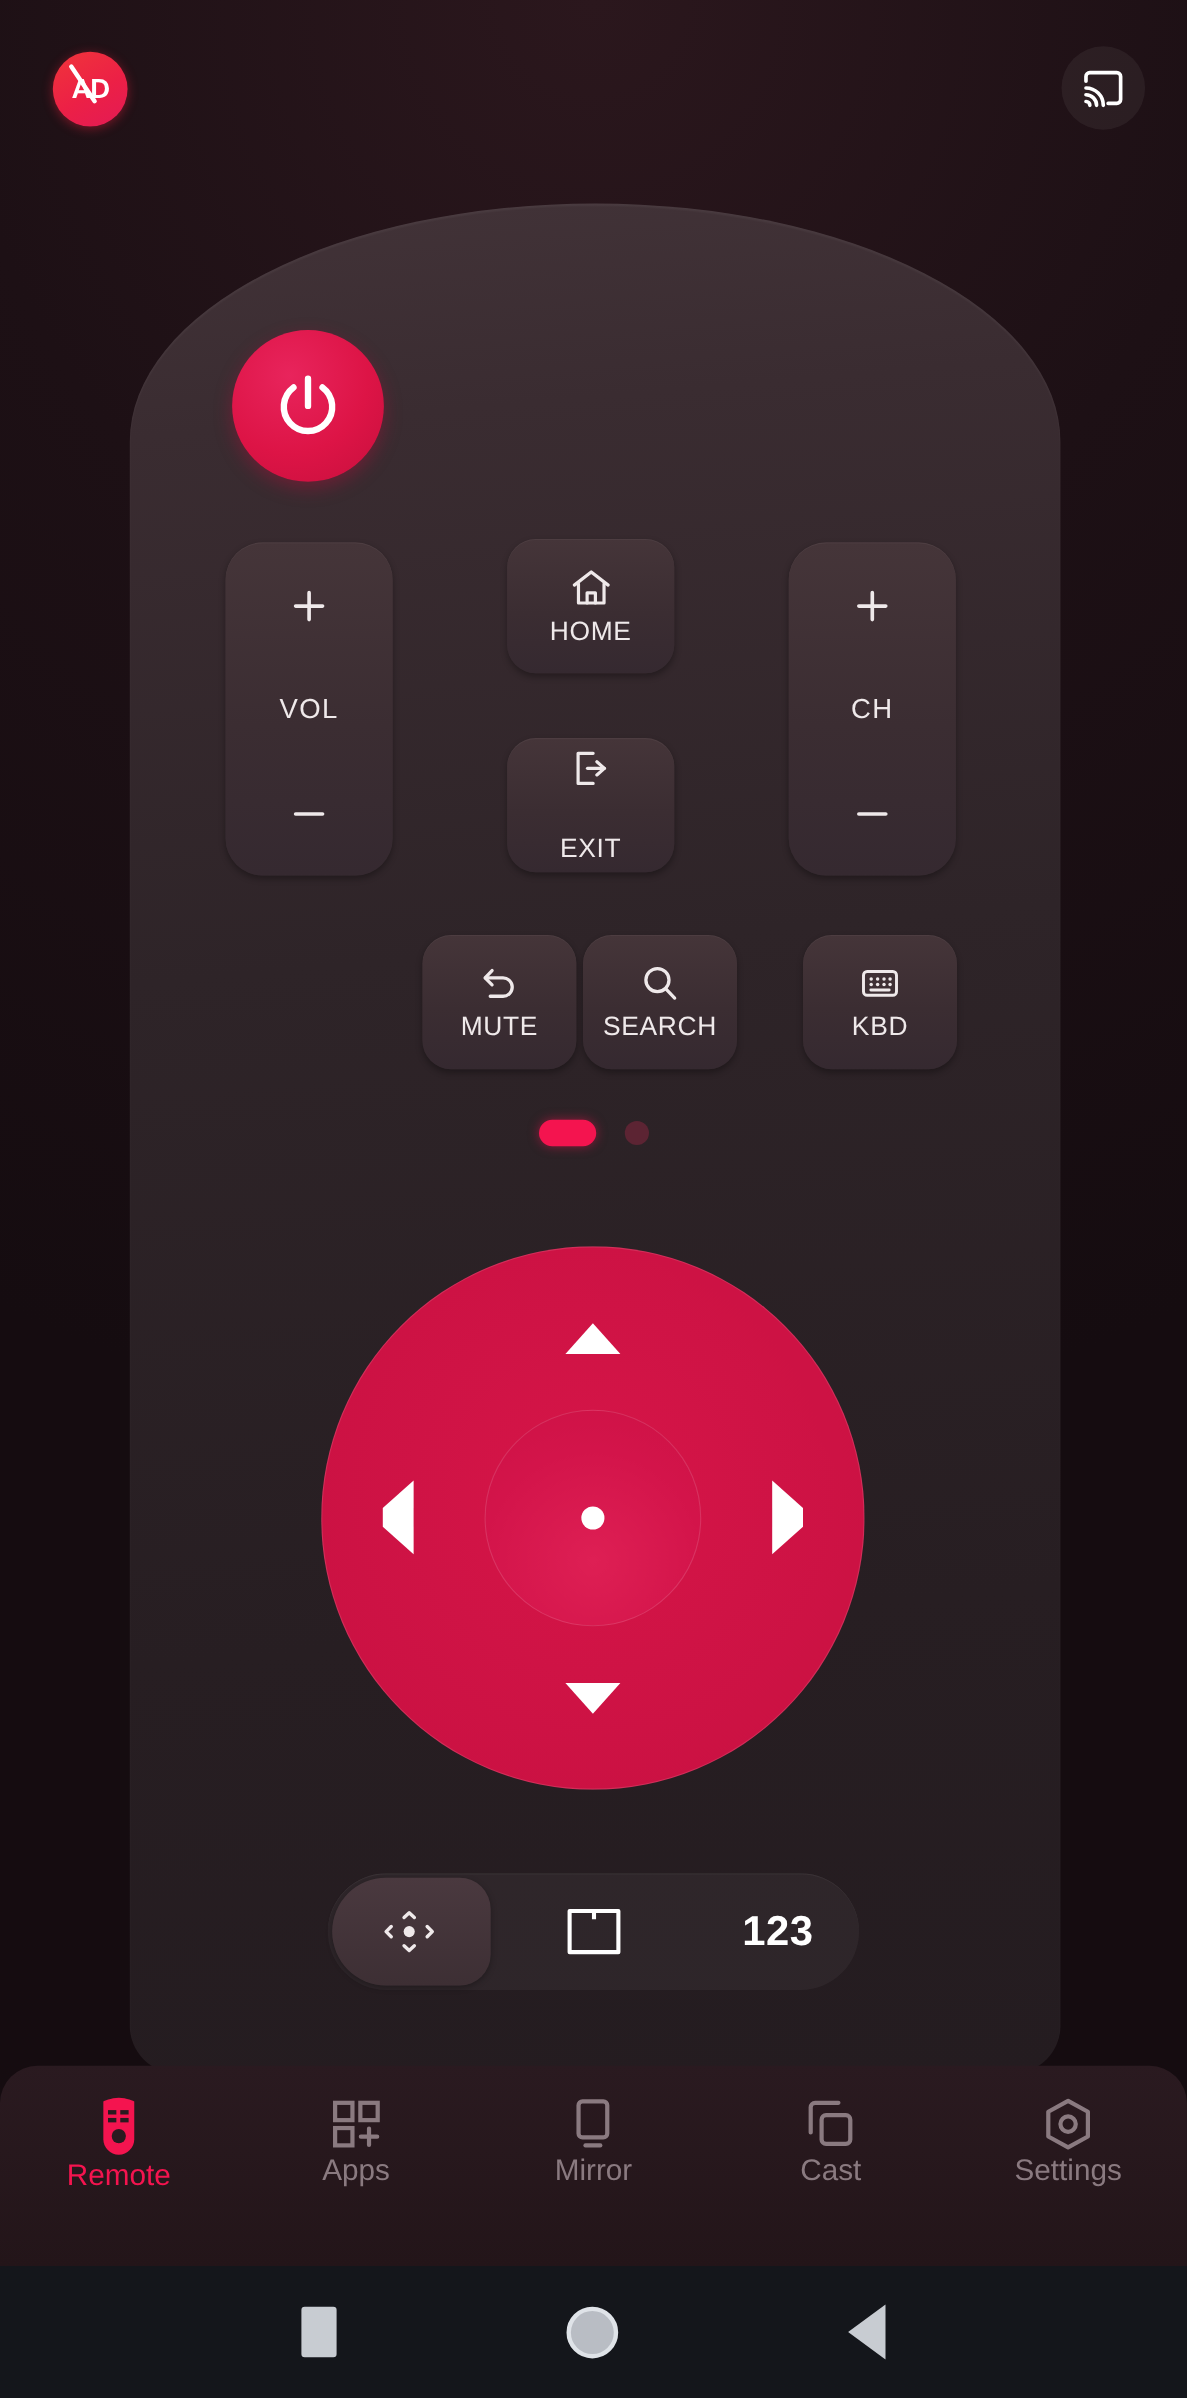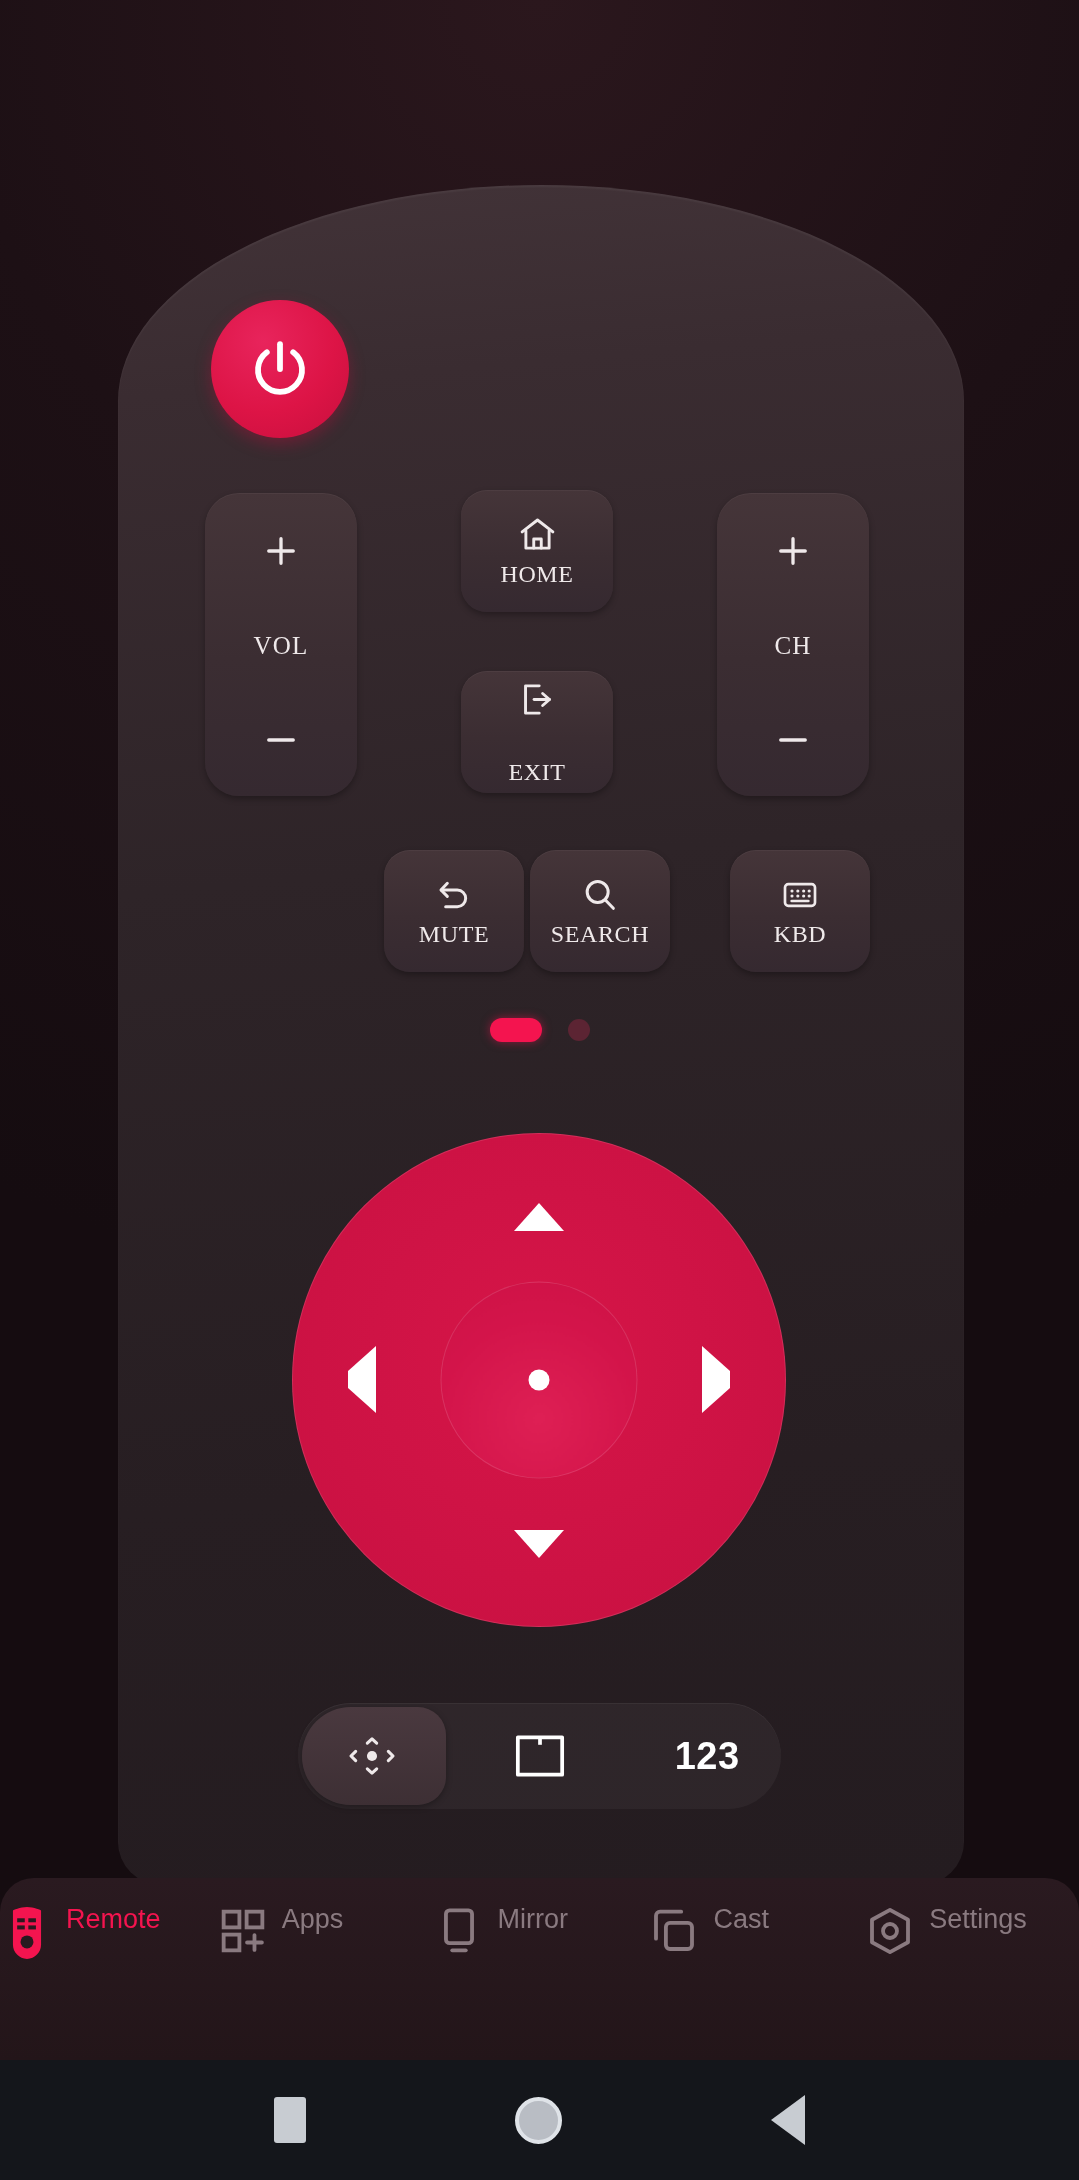--- a/index.html
+++ b/index.html
@@ -75,21 +75,20 @@
   .key {
     background: linear-gradient(180deg, #453539 0%, #3b2d32 55%, #352930 100%);
     border-radius: 26px;
     box-shadow: 0 3px 6px rgba(0,0,0,.3), inset 0 1px 0 rgba(255,255,255,.045);
     display: flex; flex-direction: column;
     align-items: center; justify-content: center;
     color: #efe9ea;
     cursor: pointer;
     position: absolute;
     z-index: 10;
-    font-family: Liberation Serif, serif;
   }
   .key .lbl {
     font-size: 24px; letter-spacing: .6px;
     color: #efe9ea; margin-top: 6px;
   }
 
   
   .rocker {
     width: 152px; height: 303px;
     border-radius: 34px;
@@ -199,22 +198,22 @@
   .bottom-nav {
     position: absolute; left: 0; bottom: 120px;
     width: 1079px; height: 182px;
     background: linear-gradient(180deg, #2a1a20 0%, #231519 100%);
     border-radius: 34px 34px 0 0;
     display: flex; align-items: flex-start;
     padding-top: 26px;
     z-index: 20;
   }
   .nav-item {
-    flex: 1; display: flex; flex-direction: row;
-    gap: 12px; cursor: pointer;
+    flex: 1; display: flex; flex-direction: column;
+    align-items: center; gap: 0; cursor: pointer;
   }
   .nav-label { font-size: 27px; color: #8a7a80; }
   .nav-item.active .nav-label { color: #f4144f; }
 
   
   .sysbar {
     position: absolute; left: 0; bottom: 0;
     width: 1079px; height: 120px;
     background: #14161b;
     display: flex; align-items: center; justify-content: space-around;
@@ -233,20 +232,38 @@
     border-right: 34px solid #c8ccd2;
     cursor: pointer;
   }
   svg { display: block; }
 </style>
 </head>
 <body>
 
 <div class="screen">
 
+  <div class="topbar">
+
+    <div class="ad-btn">
+      <span class="ad-text">AD</span>
+      <span class="slash"></span>
+    </div>
+
+    <div class="cast-btn">
+      <span>
+        <svg width="42" height="42" viewBox="0 0 24 24" fill="none" stroke="#fff" stroke-width="1.9" stroke-linecap="round" stroke-linejoin="round">
+          <path d="M3 19a2 2 0 0 1 2 2"></path>
+          <path d="M3 15.5a5.5 5.5 0 0 1 5.5 5.5"></path>
+          <path d="M3 12a9 9 0 0 1 9 9"></path>
+          <path d="M3 8.5V6a2 2 0 0 1 2-2h14a2 2 0 0 1 2 2v12a2 2 0 0 1-2 2h-4.5"></path>
+        </svg>
+      </span>
+    </div>
+  </div>
 
   <div class="remote-body"></div>
 
   <div class="power-btn">
     <span>
       <svg width="66" height="66" viewBox="0 0 24 24" fill="none" stroke="#fff" stroke-width="2.1" stroke-linecap="round" stroke-linejoin="round">
         <path d="M12 3v9"></path>
         <path d="M7.2 5.9a8 8 0 1 0 9.6 0"></path>
       </svg>
     </span>

